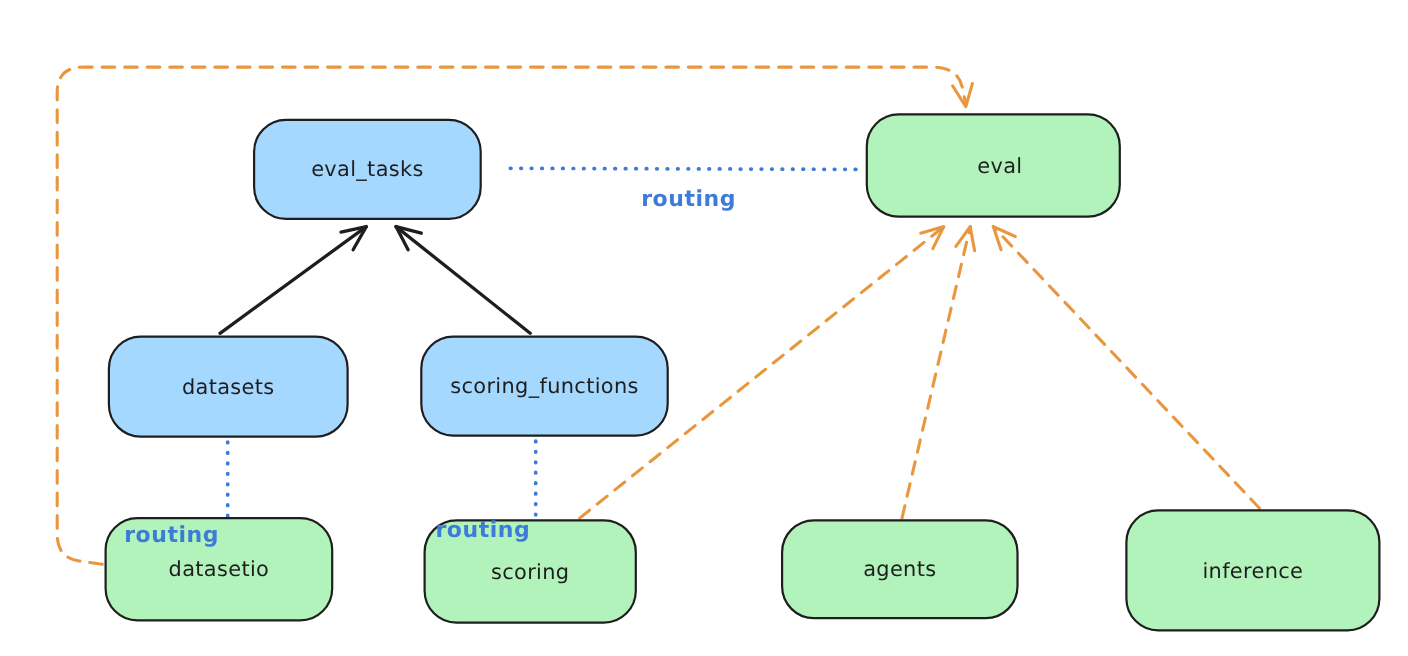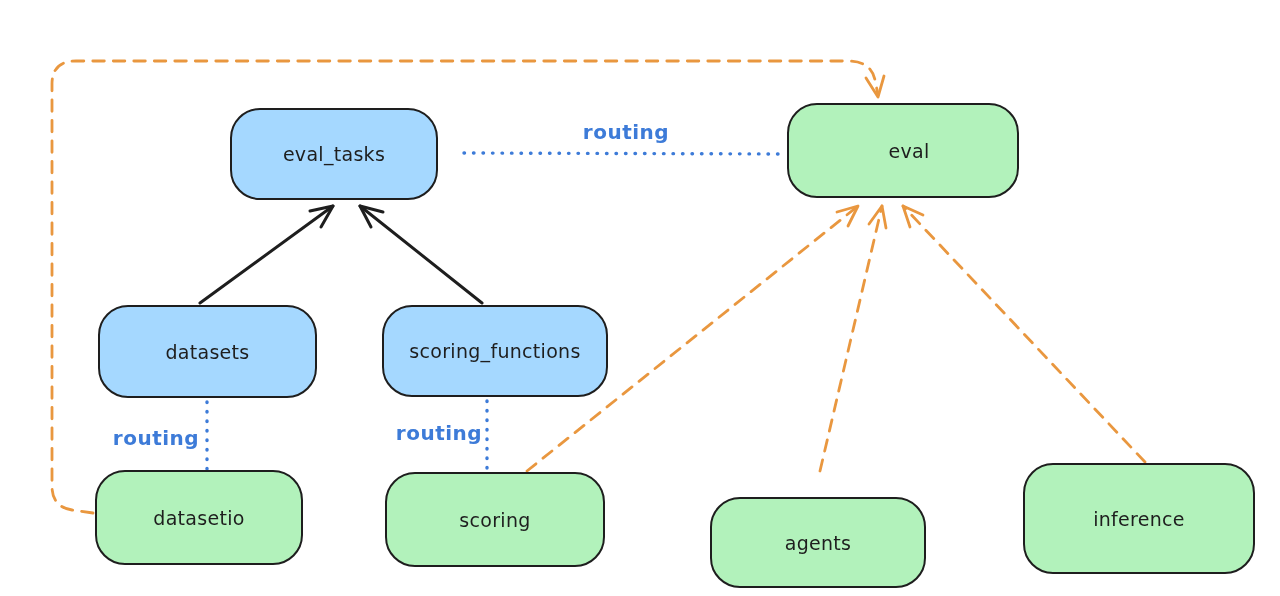--- a/index.html
+++ b/index.html
@@ -39,20 +39,21 @@
 
   .edge-label {
     position: absolute;
     transform: translate(-50%, -50%);
     color: var(--blue-edge);
     font-size: 20px;
     font-weight: 600;
     letter-spacing: 0.5px;
     z-index: 3;
     white-space: nowrap;
+    margin-top: 48px;
   }
 
   .black-line  { stroke: var(--black-edge);  stroke-width: 3;   fill: none; stroke-linecap: round; stroke-linejoin: round; }
   .blue-dot    { stroke: var(--blue-edge);   stroke-width: 3.4; fill: none; stroke-linecap: round; stroke-dasharray: 0.5 9; }
   .orange-dash { stroke: var(--orange-edge); stroke-width: 2.8; fill: none; stroke-linecap: round; stroke-dasharray: 11.5 9; }
   .orange-solid{ stroke: var(--orange-edge); stroke-width: 2.8; fill: none; stroke-linecap: round; stroke-linejoin: round; }
 </style>
 </head>
 <body>
 
@@ -98,25 +99,25 @@
   </div>
 
   <div class="node blue" style="left:382px; top:305px; width:226px; height:92px;">
     <span>scoring_functions</span>
   </div>
 
   <div class="node green" style="left:95px; top:470px; width:208px; height:95px;">
     <span>datasetio</span>
   </div>
 
-  <div class="node green" style="left:385px; top:472px; width:220px; height:95px;justify-content:center;">
+  <div class="node green" style="left:385px; top:472px; width:194px; height:95px;justify-content:center;">
     <span>scoring</span>
   </div>
 
-  <div class="node green" style="left:710px; top:472px; width:216px; height:91px;margin-top:25px;">
+  <div class="node green" style="left:710px; top:472px; width:216px; height:91px;">
     <span>agents</span>
   </div>
 
   <div class="node green" style="left:1023px; top:463px; width:232px; height:111px;">
     <span>inference</span>
   </div>
 
   <div class="edge-label" style="left:626px; top:132px;">routing</div>
 
   <div class="edge-label" style="left:156px; top:438px;">routing</div>

